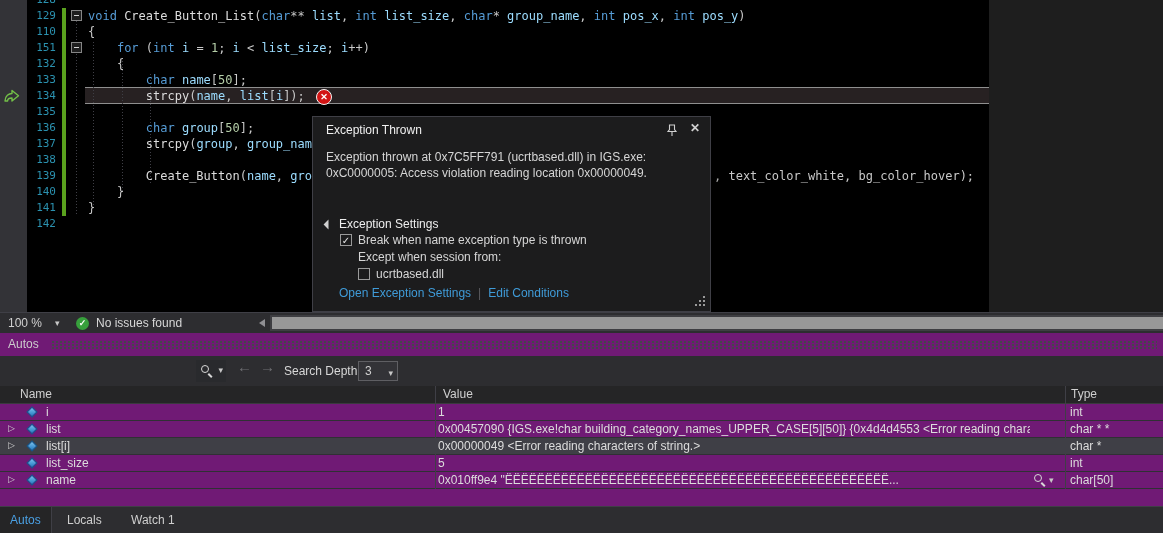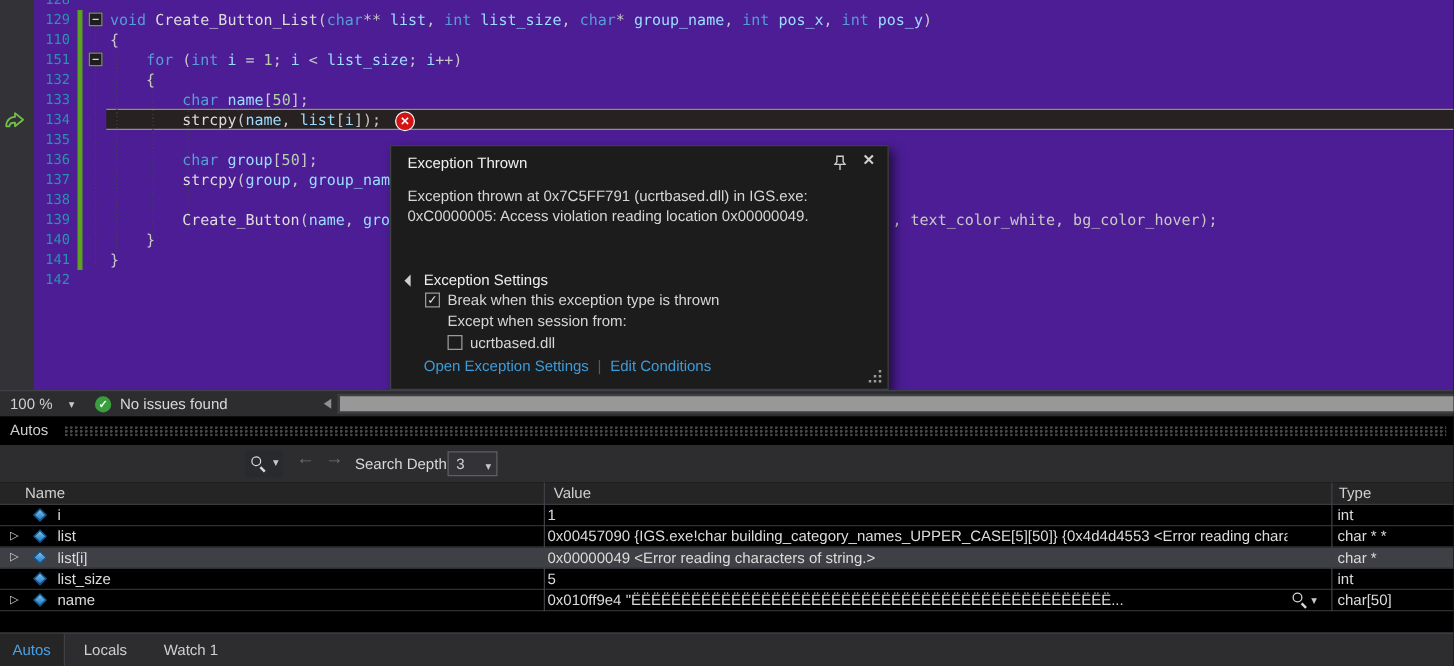--- a/index.html
+++ b/index.html
@@ -1,20 +1,20 @@
 <!DOCTYPE html>
 <html><head>
 <meta charset="utf-8">
 <style>
   html,body{margin:0;padding:0;background:#141414;}
   #root{position:relative;width:1163px;height:533px;background:#1e1e1e;overflow:hidden;
         font-family:"Liberation Sans",sans-serif;font-size:12px;color:#d0d0d0;}
 
   
-  #editor{position:absolute;left:0;top:0;width:1163px;height:312px;overflow:hidden;background:#4c1d95;}
+  #editor{position:absolute;left:0;top:0;width:989px;height:312px;overflow:hidden;background:#000000;}
   #icon-margin{position:absolute;left:0;top:0;bottom:0;width:27px;background:#333337;}
   #change-bar{position:absolute;left:62px;top:8px;width:4px;height:208px;background:#5aa21e;z-index:2;}
   .guide{position:absolute;width:1px;background-image:repeating-linear-gradient(to bottom,#3f3f46 0 1px,transparent 1px 3px);z-index:1;}
   #hl-134{position:absolute;left:85px;right:0;top:87px;height:17px;box-sizing:border-box;
           border-top:1px solid #8f8f8f;border-bottom:1px solid #8f8f8f;background:#272122;z-index:1;}
   .code-row{position:absolute;left:0;height:16px;width:100%;z-index:3;}
   .lnum{position:absolute;left:27px;width:29px;text-align:right;color:#2b91af;
         font-family:"DejaVu Sans Mono",monospace;font-size:11px;line-height:16px;}
   .ctext{position:absolute;left:88px;white-space:pre;font-family:"DejaVu Sans Mono",monospace;
          font-size:12px;line-height:16px;}
@@ -61,21 +61,21 @@
   #zoom-caret{position:absolute;left:55px;top:0;}
   #ok-icon{position:absolute;left:76px;top:4px;width:13px;height:13px;border-radius:50%;background:#37a03c;
            color:#fff;font-size:9px;font-weight:bold;text-align:center;line-height:13px;}
   #issues-text{position:absolute;left:96px;top:0;line-height:20px;color:#d8d8d8;}
   #hsb-left{position:absolute;left:259px;top:6px;width:0;height:0;border-top:4px solid transparent;
             border-bottom:4px solid transparent;border-right:6px solid #8f8f93;}
   #hsb-track{position:absolute;left:270px;right:0;top:2px;bottom:2px;background:#3e3e42;}
   #hsb-thumb{position:absolute;left:2px;right:0;top:2px;height:12px;background:#989898;}
 
   
-  #autos{position:absolute;left:0;top:333px;width:1163px;height:200px;background:#000000;}
+  #autos{position:absolute;left:0;top:333px;width:1163px;height:200px;background:#701a75;}
   #autos-title{position:absolute;left:8px;top:4px;color:#cccccc;}
   #autos-dots{position:absolute;left:52px;right:6px;top:8px;height:8px;
               background-image:radial-gradient(circle at 1px 1px,#45454a 1px,transparent 1.3px);
               background-size:4px 3px;}
   #search-row{position:absolute;left:0;top:23px;width:1163px;height:30px;background:#2d2d30;}
   #search-input{position:absolute;left:2px;top:4px;width:194px;height:22px;background:#292a2d;border:none;
                 color:#d0d0d0;font-family:"Liberation Sans",sans-serif;font-size:12px;padding:0 6px;box-sizing:border-box;outline:none;}
   #search-input::placeholder{color:#7f8084;}
   #search-btn{position:absolute;left:196px;top:4px;width:30px;height:22px;background:#292a2d;}
   .mag{position:relative;display:inline-block;width:12px;height:12px;}
@@ -202,21 +202,21 @@
           <path d="M3.5 1 h5 v4.5 l1.5 2 h-8 l1.5 -2 Z" fill="none" stroke="#d0d0d0" stroke-width="1.1"></path>
           <line x1="6" y1="7.5" x2="6" y2="12" stroke="#d0d0d0" stroke-width="1.1"></line>
         </svg>
       </div>
       <div id="close-icon">✕</div>
       <div class="msg" style="top:33px;">Exception thrown at 0x7C5FF791 (ucrtbased.dll) in IGS.exe:</div>
       <div class="msg" style="top:49px;">0xC0000005: Access violation reading location 0x00000049.</div>
       <div id="exc-tri"></div>
       <div id="exc-hdr">Exception Settings</div>
       <div class="cb" id="cb1">✓</div>
-      <div id="cb1-label">Break when this exception type is thrown</div>
+      <div id="cb1-label">Break when name exception type is thrown</div>
       <div id="except-label">Except when session from:</div>
       <div class="cb" id="cb2"></div>
       <div id="cb2-label">ucrtbased.dll</div>
       <div id="links2">
         <span class="lnk">Open Exception Settings</span><span class="lnksep">|</span><span class="lnk">Edit Conditions</span>
       </div>
       <div id="grip">
         <i style="left:8px;top:0;"></i>
           <i style="left:4px;top:4px;"></i>
           <i style="left:8px;top:4px;"></i>

